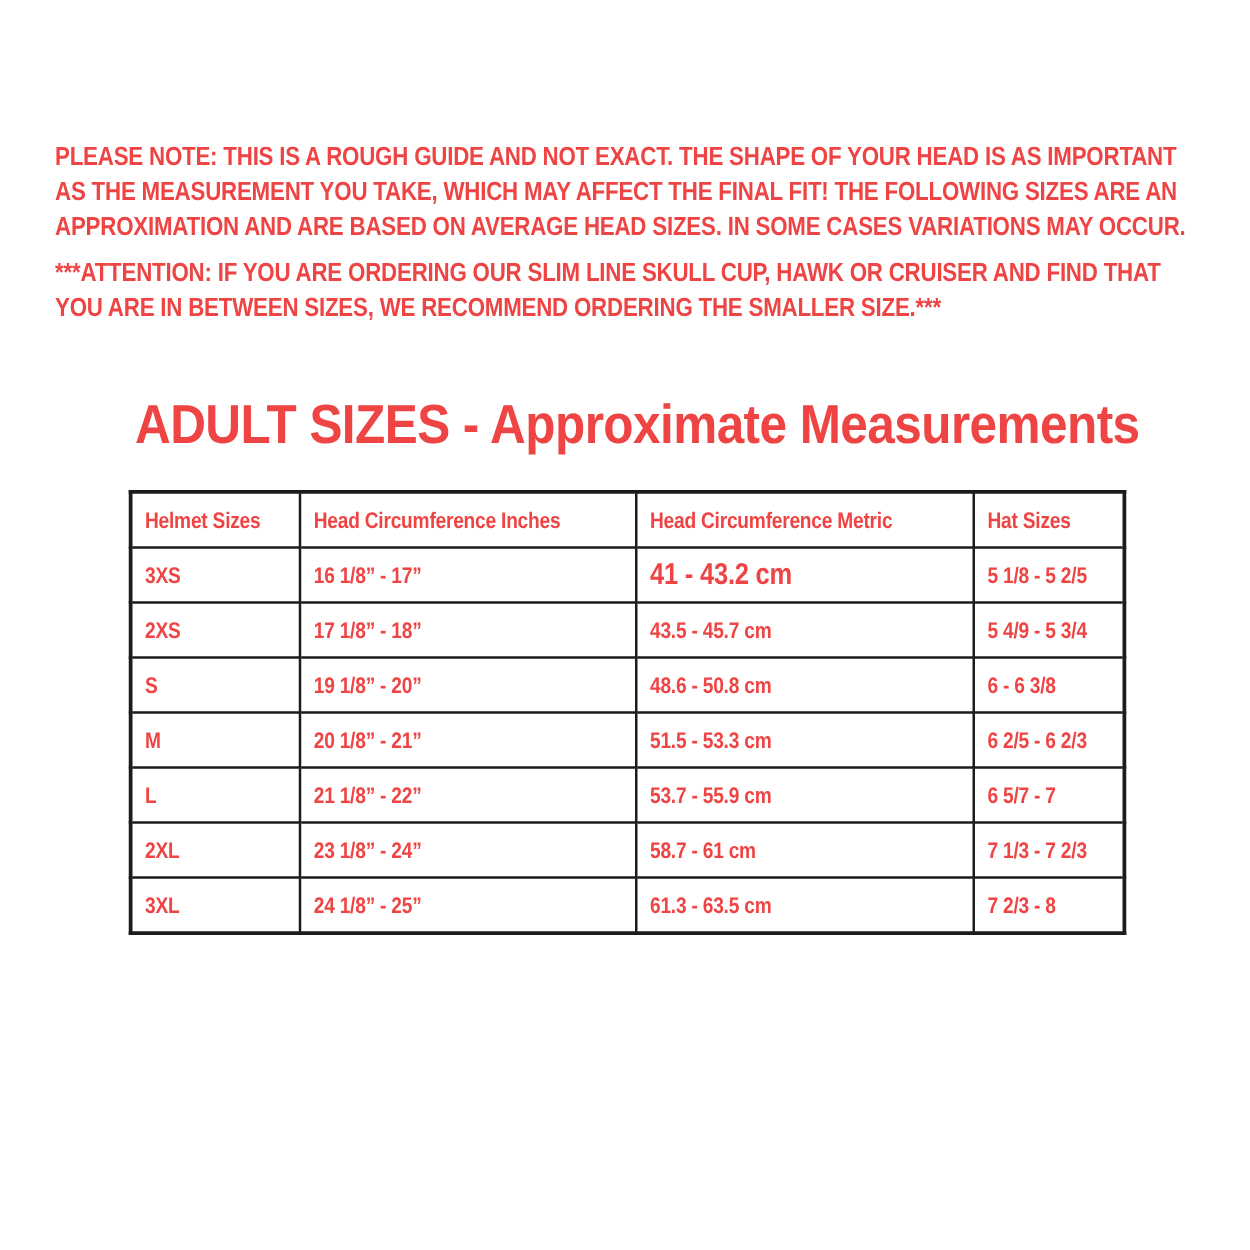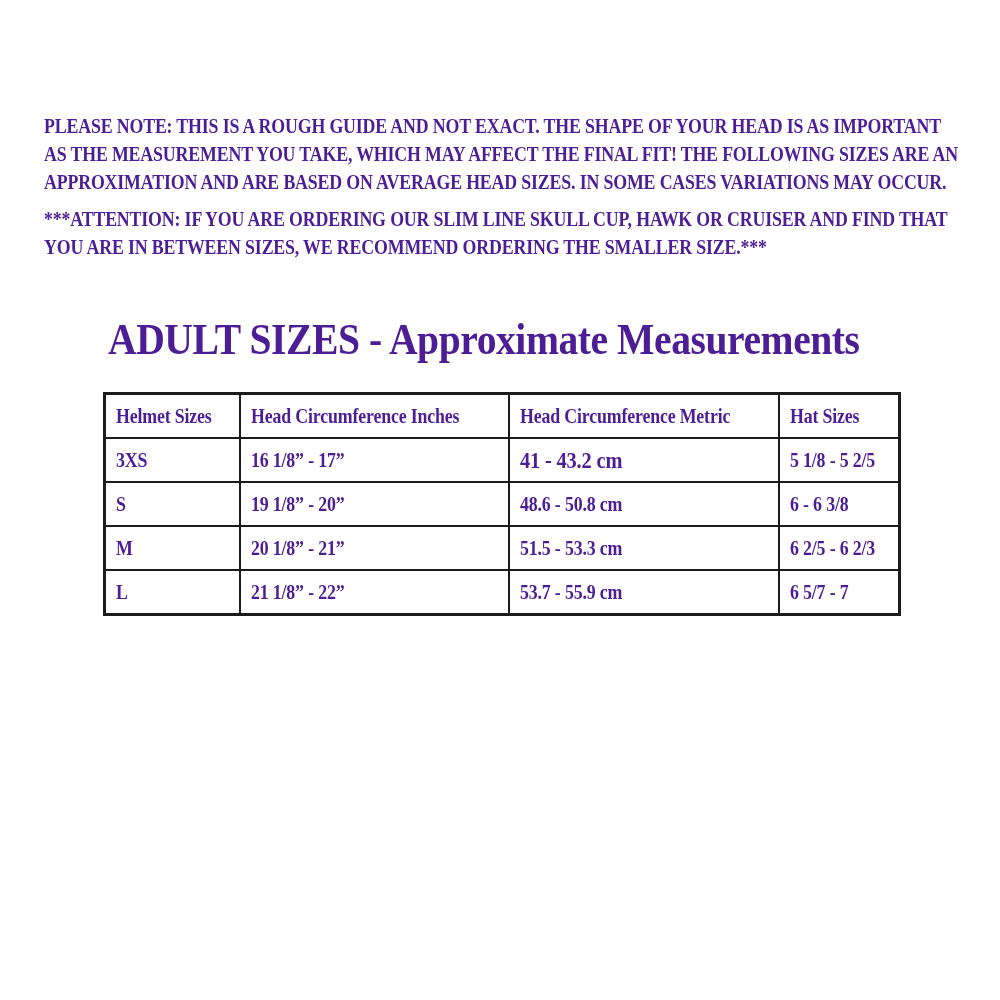--- a/index.html
+++ b/index.html
@@ -5,22 +5,22 @@
   html, body {
     margin: 0;
     padding: 0;
     background: #ffffff;
   }
   .page {
     position: relative;
     width: 1000px;
     height: 1000px;
     background: #ffffff;
-    color: #4c1d95;
-    font-family: Liberation Serif, serif;
+    color: #ef4444;
+    font-family: Liberation Sans, sans-serif;
     overflow: hidden;
   }
   
   .cx {
     display: inline-block;
     white-space: nowrap;
     transform: scaleX(0.85);
     transform-origin: 0 50%;
     letter-spacing: -0.2px;
   }
@@ -58,21 +58,21 @@
     border: 3px solid #1c1c1c;
   }
   .size-table th,
   .size-table td {
     border: 2px solid #1c1c1c;
     height: 42px;
     padding: 0 2px 0 10px;
     text-align: left;
     vertical-align: middle;
     font-weight: 700;
-    font-size: 21px;
+    font-size: 18px;
     overflow: visible;
   }
   .size-table td.emph {
     font-size: 24px;
     letter-spacing: 0.2px;
     margin-top: 44px;
   }
 </style>
 </head>
 <body>
@@ -108,33 +108,51 @@
         </tr>
     </thead>
     <tbody>
         <tr>
           <td><span class="cx">3XS</span></td>
           <td><span class="cx">16 1/8” - 17”</span></td>
           <td class="emph"><span class="cx">41 - 43.2 cm</span></td>
           <td><span class="cx">5 1/8 - 5 2/5</span></td>
         </tr>
         <tr>
+          <td><span class="cx">2XS</span></td>
+          <td><span class="cx">17 1/8” - 18”</span></td>
+          <td><span class="cx">43.5 - 45.7 cm</span></td>
+          <td><span class="cx">5 4/9 - 5 3/4</span></td>
+        </tr>
+        <tr>
           <td><span class="cx">S</span></td>
           <td><span class="cx">19 1/8” - 20”</span></td>
           <td><span class="cx">48.6 - 50.8 cm</span></td>
           <td><span class="cx">6 - 6 3/8</span></td>
         </tr>
         <tr>
           <td><span class="cx">M</span></td>
           <td><span class="cx">20 1/8” - 21”</span></td>
           <td><span class="cx">51.5 - 53.3 cm</span></td>
           <td><span class="cx">6 2/5 - 6 2/3</span></td>
         </tr>
         <tr>
           <td><span class="cx">L</span></td>
           <td><span class="cx">21 1/8” - 22”</span></td>
           <td><span class="cx">53.7 - 55.9 cm</span></td>
           <td><span class="cx">6 5/7 - 7</span></td>
         </tr>
+        <tr>
+          <td><span class="cx">2XL</span></td>
+          <td><span class="cx">23 1/8” - 24”</span></td>
+          <td><span class="cx">58.7 - 61 cm</span></td>
+          <td><span class="cx">7 1/3 - 7 2/3</span></td>
+        </tr>
+        <tr>
+          <td><span class="cx">3XL</span></td>
+          <td><span class="cx">24 1/8” - 25”</span></td>
+          <td><span class="cx">61.3 - 63.5 cm</span></td>
+          <td><span class="cx">7 2/3 - 8</span></td>
+        </tr>
       </tbody>
   </table>
 
 </div>
 
 </body></html>

